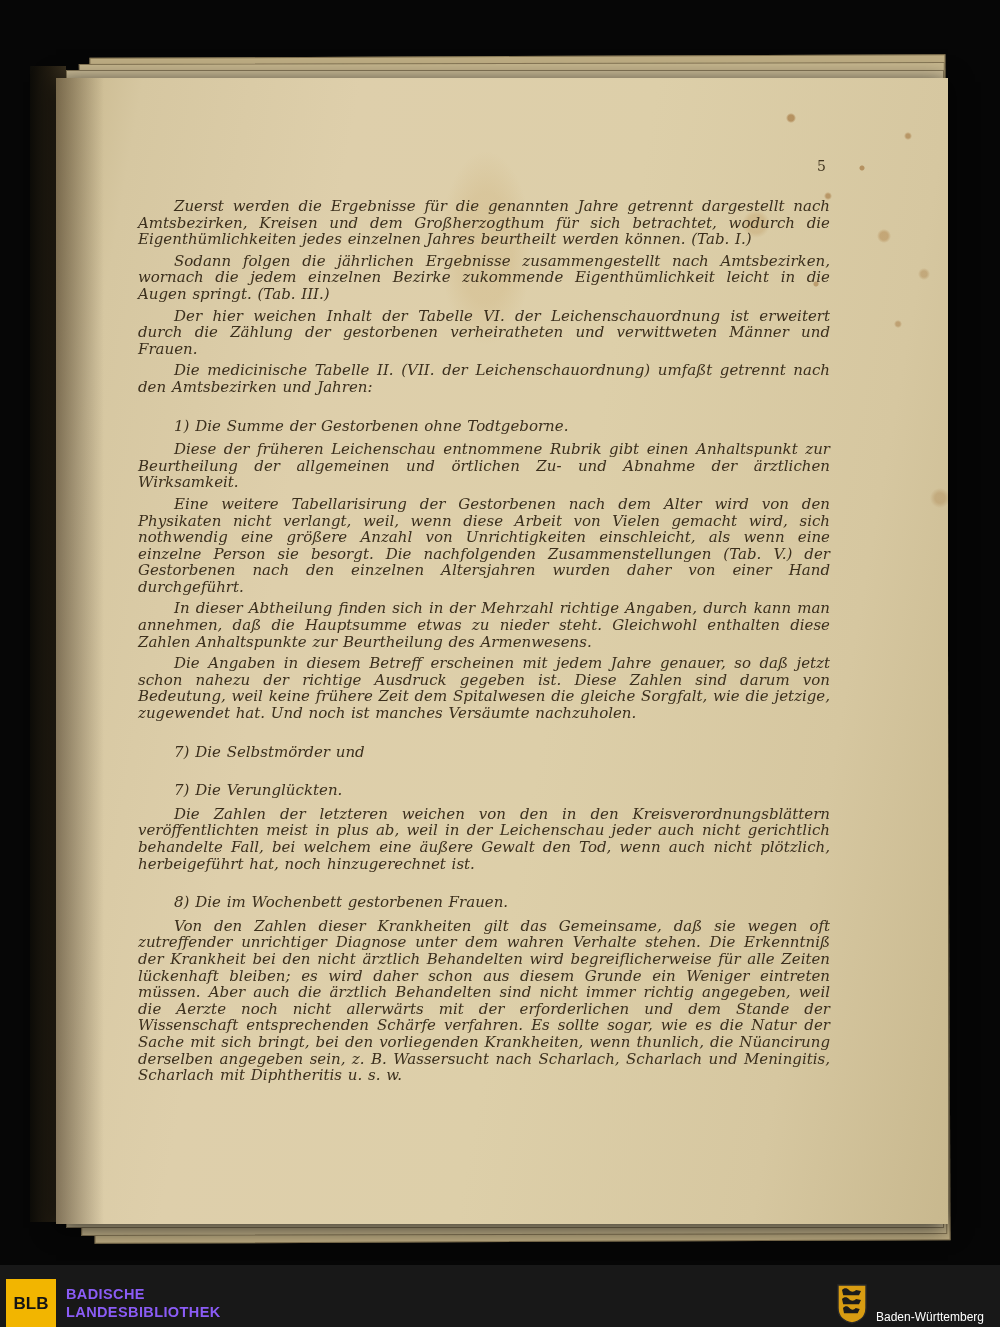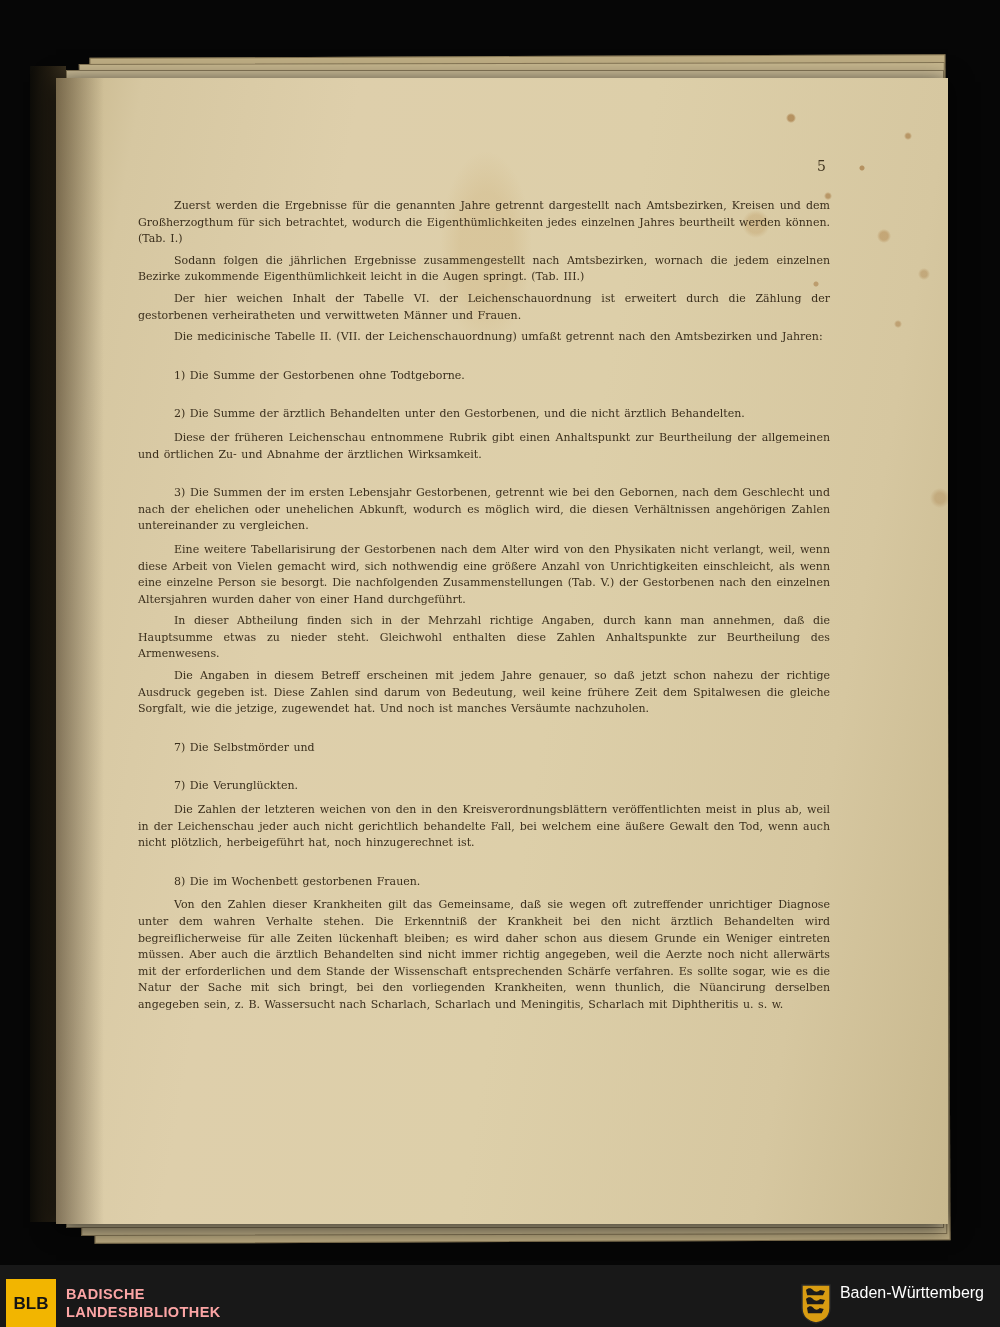--- a/index.html
+++ b/index.html
@@ -30,56 +30,54 @@
       radial-gradient(circle at 868px 196px, rgba(150,100,40,.3) 0 3px, transparent 6px),
       radial-gradient(circle at 884px 420px, rgba(150,100,40,.25) 0 5px, transparent 10px),
       radial-gradient(ellipse at 430px 170px, rgba(190,150,80,.16) 0 26px, transparent 46px),
       linear-gradient(100deg,#c6b58a 0%,#d6c7a1 8%,#decfab 28%,#ddcfa9 55%,#d6c7a0 82%,#c8b88e 100%);
     box-shadow:0 4px 22px rgba(0,0,0,.8);
   }
   .gutter{position:absolute;left:0;top:0;width:48px;height:100%;
     background:linear-gradient(90deg,rgba(42,28,12,.5),rgba(42,28,12,0));}
   .page-number{position:absolute;top:80px;right:122px;font-size:14px;color:#41351f;}
   .page-text{position:absolute;left:82px;right:118px;top:120px;color:#3b2f1d;text-align:justify;}
-  .para{margin:0 0 5px;text-indent:36px;font-size:11px;line-height:16.6px;word-spacing:1px;}
+  .para{margin:0 0 5px;text-indent:36px;font-size:15px;line-height:16.6px;word-spacing:1px;font-style:italic;}
   .para.li{margin-top:22px;margin-bottom:7px;}
   .footer{
     position:absolute;left:0;bottom:0;width:1000px;height:62px;background:#181818;
     display:flex;align-items:center;justify-content:space-between;
     box-sizing:border-box;padding:16px 16px 0 6px;
     font-family:"Liberation Sans",sans-serif;
   }
   .footer-left{display:flex;align-items:center;gap:10px;}
   .blb-logo{width:50px;height:50px;background:#f2b500;display:flex;align-items:center;
     justify-content:center;font-weight:700;font-size:17px;color:#141414;}
-  .library-name{color:#fca5a5;font-weight:700;font-size:14.5px;line-height:1.22;
+  .library-name{color:#8b5cf6;font-weight:700;font-size:14.5px;line-height:1.22;
     letter-spacing:.4px;display:flex;flex-direction:column;}
-  .footer-right{display:flex;align-items:flex-start;gap:9px;color:#ffffff;font-size:16px;}
+  .footer-right{display:flex;align-items:flex-end;gap:9px;color:#ffffff;font-size:12px;}
 </style>
 </head>
 <body>
 
 <div class="stage">
   <div class="spine-band"></div>
   <div class="sheet s1"></div>
   <div class="sheet s2"></div>
   <div class="sheet s3"></div>
 
   <div class="book-page">
     <div class="gutter"></div>
     <div class="page-number">5</div>
     <div class="page-text" id="page-text">
         <p class="para">Zuerst werden die Ergebnisse für die genannten Jahre getrennt dargestellt nach Amtsbezirken, Kreisen und dem Großherzogthum für sich betrachtet, wodurch die Eigenthümlichkeiten jedes einzelnen Jahres beurtheilt werden können. (Tab. I.)</p>
         <p class="para">Sodann folgen die jährlichen Ergebnisse zusammengestellt nach Amtsbezirken, wornach die jedem einzelnen Bezirke zukommende Eigenthümlichkeit leicht in die Augen springt. (Tab. III.)</p>
         <p class="para">Der hier weichen Inhalt der Tabelle VI. der Leichenschauordnung ist erweitert durch die Zählung der gestorbenen verheiratheten und verwittweten Männer und Frauen.</p>
         <p class="para">Die medicinische Tabelle II. (VII. der Leichenschauordnung) umfaßt getrennt nach den Amtsbezirken und Jahren:</p>
         <p class="para li">1) Die Summe der Gestorbenen ohne Todtgeborne.</p>
-        <p class="para li">2) Die Summe der ärztlich Behandelten unter den Gestorbenen, und die nicht ärztlich Behandelten.</p>
         <p class="para">Diese der früheren Leichenschau entnommene Rubrik gibt einen Anhaltspunkt zur Beurtheilung der allgemeinen und örtlichen Zu- und Abnahme der ärztlichen Wirksamkeit.</p>
-        <p class="para li">3) Die Summen der im ersten Lebensjahr Gestorbenen, getrennt wie bei den Gebornen, nach dem Geschlecht und nach der ehelichen oder unehelichen Abkunft, wodurch es möglich wird, die diesen Verhältnissen angehörigen Zahlen untereinander zu vergleichen.</p>
         <p class="para">Eine weitere Tabellarisirung der Gestorbenen nach dem Alter wird von den Physikaten nicht verlangt, weil, wenn diese Arbeit von Vielen gemacht wird, sich nothwendig eine größere Anzahl von Unrichtigkeiten einschleicht, als wenn eine einzelne Person sie besorgt. Die nachfolgenden Zusammenstellungen (Tab. V.) der Gestorbenen nach den einzelnen Altersjahren wurden daher von einer Hand durchgeführt.</p>
         <p class="para">In dieser Abtheilung finden sich in der Mehrzahl richtige Angaben, durch kann man annehmen, daß die Hauptsumme etwas zu nieder steht. Gleichwohl enthalten diese Zahlen Anhaltspunkte zur Beurtheilung des Armenwesens.</p>
         <p class="para">Die Angaben in diesem Betreff erscheinen mit jedem Jahre genauer, so daß jetzt schon nahezu der richtige Ausdruck gegeben ist. Diese Zahlen sind darum von Bedeutung, weil keine frühere Zeit dem Spitalwesen die gleiche Sorgfalt, wie die jetzige, zugewendet hat. Und noch ist manches Versäumte nachzuholen.</p>
         <p class="para li">7) Die Selbstmörder und</p>
         <p class="para li">7) Die Verunglückten.</p>
         <p class="para">Die Zahlen der letzteren weichen von den in den Kreisverordnungsblättern veröffentlichten meist in plus ab, weil in der Leichenschau jeder auch nicht gerichtlich behandelte Fall, bei welchem eine äußere Gewalt den Tod, wenn auch nicht plötzlich, herbeigeführt hat, noch hinzugerechnet ist.</p>
         <p class="para li">8) Die im Wochenbett gestorbenen Frauen.</p>
         <p class="para">Von den Zahlen dieser Krankheiten gilt das Gemeinsame, daß sie wegen oft zutreffender unrichtiger Diagnose unter dem wahren Verhalte stehen. Die Erkenntniß der Krankheit bei den nicht ärztlich Behandelten wird begreiflicherweise für alle Zeiten lückenhaft bleiben; es wird daher schon aus diesem Grunde ein Weniger eintreten müssen. Aber auch die ärztlich Behandelten sind nicht immer richtig angegeben, weil die Aerzte noch nicht allerwärts mit der erforderlichen und dem Stande der Wissenschaft entsprechenden Schärfe verfahren. Es sollte sogar, wie es die Natur der Sache mit sich bringt, bei den vorliegenden Krankheiten, wenn thunlich, die Nüancirung derselben angegeben sein, z. B. Wassersucht nach Scharlach, Scharlach und Meningitis, Scharlach mit Diphtheritis u. s. w.</p>
       </div>
   </div>

